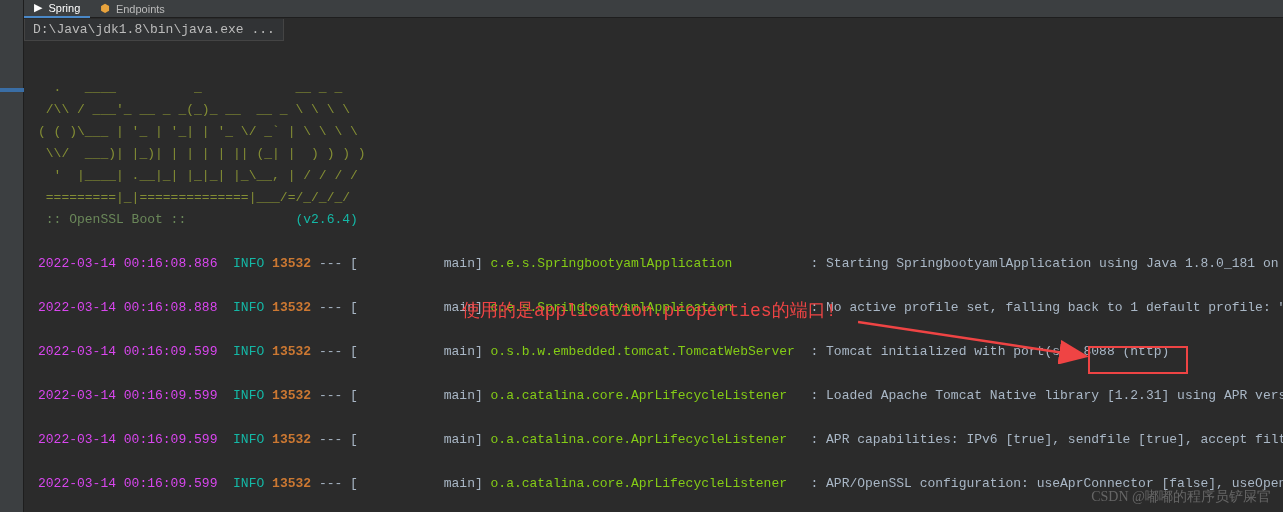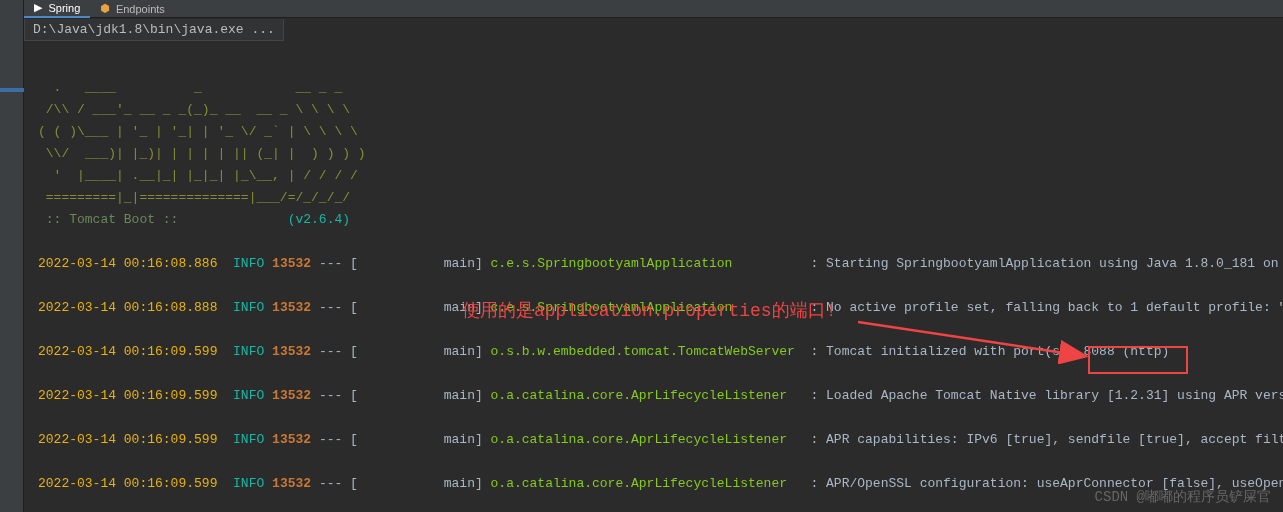--- a/index.html
+++ b/index.html
@@ -71,21 +71,21 @@
     top: 45px;
     right: 0;
     bottom: 0;
     padding: 10px 0 0 14px;
     line-height: 22px;
     white-space: pre;
   }
   .banner { color: #848e34; }
   .spring-label { color: #6a8759; }
   .version { color: #14b8a6; }
-  .ts { color: #eab308; }
+  .ts { color: #d946ef; }
   .level-info { color: #14b8a6; }
   .pid { color: #cc7832; font-weight: bold; }
   .sep { color: #a9b7c6; }
   .thread { color: #a9b7c6; text-align: center; }
   .logger { color: #84cc16; }
   .msg { color: #a9b7c6; }
   .annotation {
     position: absolute;
     color: #ef4444;
     font-family: Liberation Mono, monospace;
@@ -99,21 +99,21 @@
   }
   .arrow-svg {
     position: absolute;
     pointer-events: none;
   }
   .logrow { display: block; }
   .watermark {
     position: absolute;
     right: 12px;
     bottom: 6px;
-    font-family: Liberation Mono, monospace;
+    font-family: Liberation Serif, serif;
     font-size: 14px;
     color: #8c8c8c;
     opacity: 0.6;
     pointer-events: none;
     margin-left: 39px;
   }
 </style>
 </head>
 <body>
 
@@ -134,21 +134,21 @@
 
 <div class="cmd-strip">D:\Java\jdk1.8\bin\java.exe ...</div>
 
 <div class="console-body">
 <span class="banner">  .   ____          _            __ _ _
  /\\ / ___'_ __ _ _(_)_ __  __ _ \ \ \ \
 ( ( )\___ | '_ | '_| | '_ \/ _` | \ \ \ \
  \\/  ___)| |_)| | | | | || (_| |  ) ) ) )
   '  |____| .__|_| |_|_| |_\__, | / / / /
  =========|_|==============|___/=/_/_/_/</span>
-<span class="spring-label"> :: Tomcat Boot :: </span><span class="version">             (v2.6.4)</span>
+<span class="spring-label"> :: OpenSSL Boot :: </span><span class="version">             (v2.6.4)</span>
 
 <span class="logrow"><span class="ts">2022-03-14 00:16:08.886</span>  <span class="level-info">INFO</span> <span class="pid">13532</span> <span class="sep">--- [           </span><span class="thread">main</span><span class="sep">] </span><span class="logger">c.e.s.SpringbootyamlApplication</span><span class="sep">          : </span><span class="msg">Starting SpringbootyamlApplication using Java 1.8.0_181 on 7EDULLDJL5VOYGR with PID 13532 (</span></span>
 <span class="logrow"><span class="ts">2022-03-14 00:16:08.888</span>  <span class="level-info">INFO</span> <span class="pid">13532</span> <span class="sep">--- [           </span><span class="thread">main</span><span class="sep">] </span><span class="logger">c.e.s.SpringbootyamlApplication</span><span class="sep">          : </span><span class="msg">No active profile set, falling back to 1 default profile: "default"</span></span>
 <span class="logrow"><span class="ts">2022-03-14 00:16:09.599</span>  <span class="level-info">INFO</span> <span class="pid">13532</span> <span class="sep">--- [           </span><span class="thread">main</span><span class="sep">] </span><span class="logger">o.s.b.w.embedded.tomcat.TomcatWebServer</span><span class="sep">  : </span><span class="msg">Tomcat initialized with port(s): 8088 (http)</span></span>
 <span class="logrow"><span class="ts">2022-03-14 00:16:09.599</span>  <span class="level-info">INFO</span> <span class="pid">13532</span> <span class="sep">--- [           </span><span class="thread">main</span><span class="sep">] </span><span class="logger">o.a.catalina.core.AprLifecycleListener</span><span class="sep">   : </span><span class="msg">Loaded Apache Tomcat Native library [1.2.31] using APR version [1.7.0].</span></span>
 <span class="logrow"><span class="ts">2022-03-14 00:16:09.599</span>  <span class="level-info">INFO</span> <span class="pid">13532</span> <span class="sep">--- [           </span><span class="thread">main</span><span class="sep">] </span><span class="logger">o.a.catalina.core.AprLifecycleListener</span><span class="sep">   : </span><span class="msg">APR capabilities: IPv6 [true], sendfile [true], accept filters [false], random [true], UDS [true].</span></span>
 <span class="logrow"><span class="ts">2022-03-14 00:16:09.599</span>  <span class="level-info">INFO</span> <span class="pid">13532</span> <span class="sep">--- [           </span><span class="thread">main</span><span class="sep">] </span><span class="logger">o.a.catalina.core.AprLifecycleListener</span><span class="sep">   : </span><span class="msg">APR/OpenSSL configuration: useAprConnector [false], useOpenSSL [true]</span></span>
 </div>
 
 <div class="annotation" style="left:462px; top:298px;">使用的是application.properties的端口!</div>

